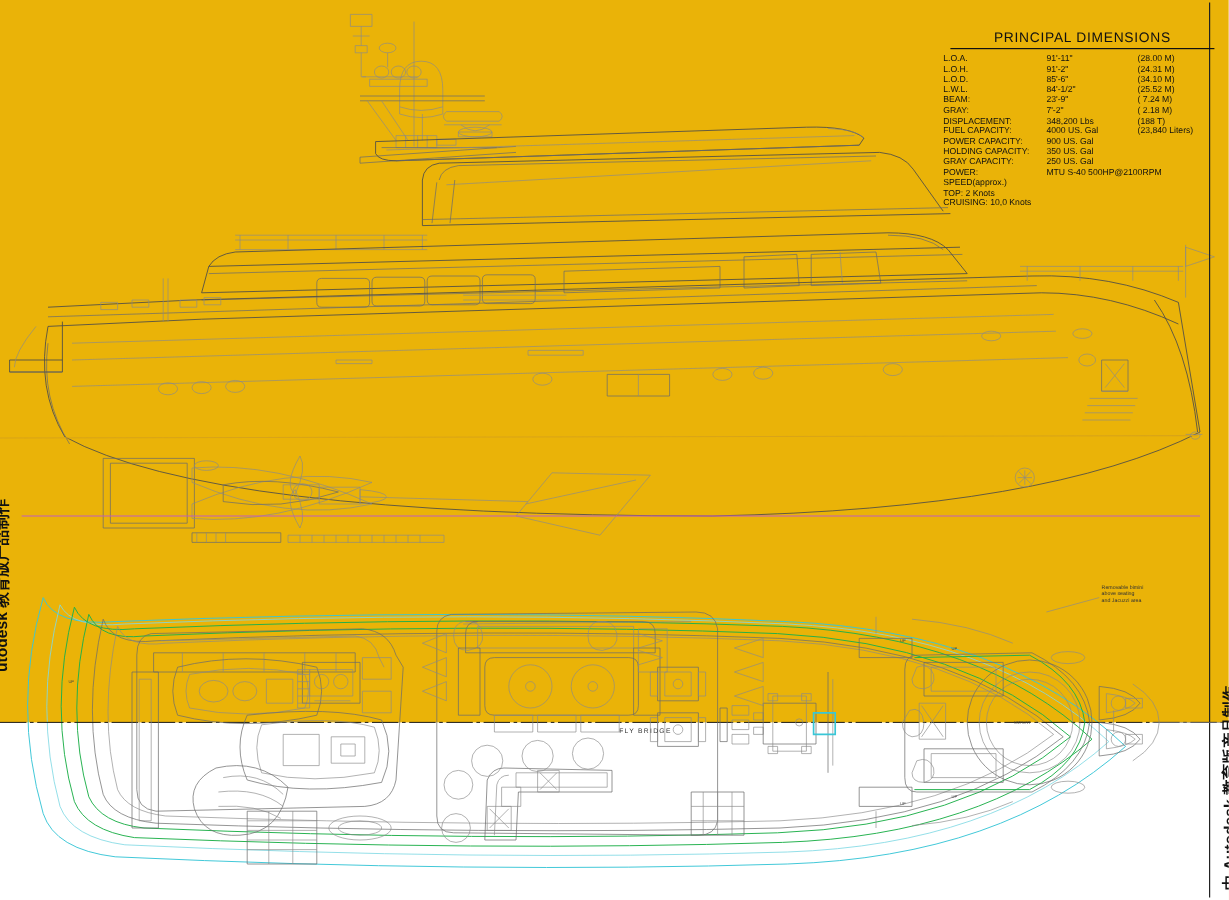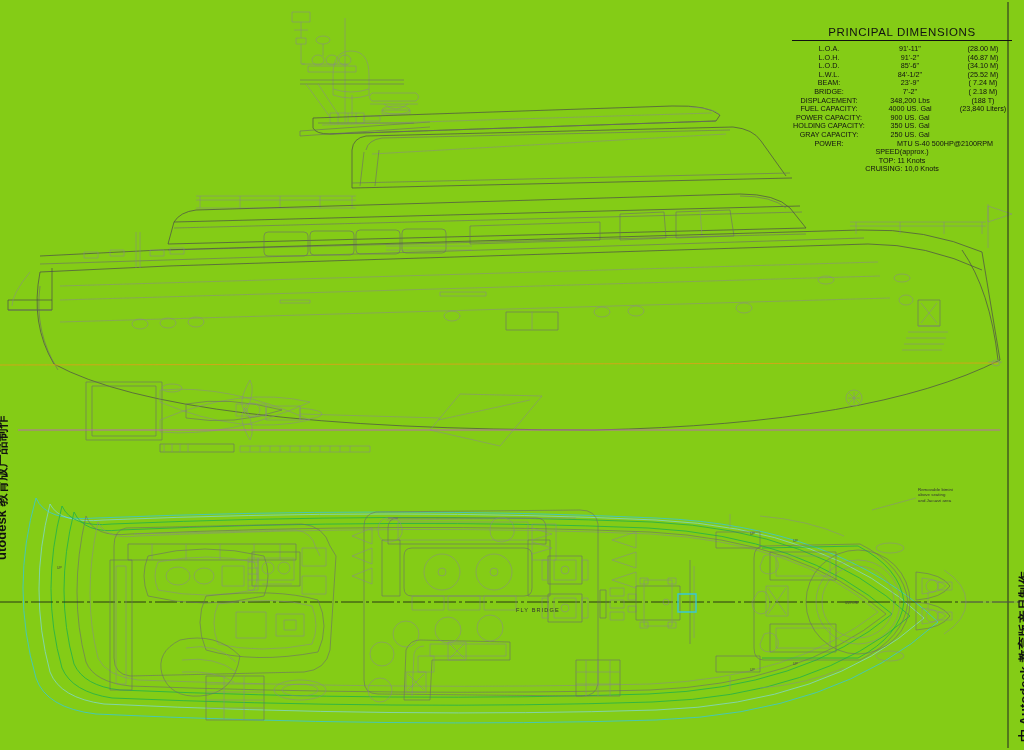--- a/index.html
+++ b/index.html
@@ -1,24 +1,24 @@
 <!DOCTYPE html>
 <html><head>
 <meta charset="utf-8">
 <style>
   html,body{margin:0;padding:0;background:#ffffff;}
   body{width:1024px;height:750px;overflow:hidden;font-family:"Liberation Sans",sans-serif;color:#1a1a1a;}
-  #stage{position:relative;width:1024px;height:750px;background:#84cc16;}
+  #stage{position:relative;width:1024px;height:602px;background:#eab308;}
   svg.layer{position:absolute;left:0;top:0;width:1024px;height:750px;}
 
   
   #dims{position:absolute;left:786px;top:26px;width:232px;}
   #dims .title{font-size:11.5px;letter-spacing:.6px;text-align:center;color:#111;font-weight:400;}
   #dims .rule{height:1px;background:#111;margin:2px 6px 4px 6px;}
-  #dims table{border-collapse:collapse;width:100%;text-align:center;}
+  #dims table{border-collapse:collapse;width:100%;}
   #dims td{font-size:7.2px;line-height:8.6px;padding:0;white-space:nowrap;color:#111;vertical-align:top;}
   #dims td.lbl{width:86px;}
   #dims td.imp{width:76px;}
   #dims td.met{width:70px;}
   #dims .wide{white-space:nowrap;}
   #dims .speedblk td{font-size:7.2px;line-height:8.6px;margin-top:40px;}
 
   
   .wm{position:absolute;font-size:13px;font-weight:bold;color:#111;white-space:nowrap;}
   #wm-left{left:-7px;top:560px;transform:rotate(-90deg);transform-origin:left top;}
@@ -422,39 +422,39 @@
     <table>
       <tbody>
         <tr>
           <td class="lbl">L.O.A.</td>
           <td class="imp">91'-11"</td>
           <td class="met">(28.00 M)</td>
         </tr>
         <tr>
           <td class="lbl">L.O.H.</td>
           <td class="imp">91'-2"</td>
-          <td class="met">(46.87 M)</td>
+          <td class="met">(24.31 M)</td>
         </tr>
         <tr>
           <td class="lbl">L.O.D.</td>
           <td class="imp">85'-6"</td>
           <td class="met">(34.10 M)</td>
         </tr>
         <tr>
           <td class="lbl">L.W.L.</td>
           <td class="imp">84'-1/2"</td>
           <td class="met">(25.52 M)</td>
         </tr>
         <tr>
           <td class="lbl">BEAM:</td>
           <td class="imp">23'-9"</td>
           <td class="met">( 7.24 M)</td>
         </tr>
         <tr>
-          <td class="lbl">BRIDGE:</td>
+          <td class="lbl">GRAY:</td>
           <td class="imp">7'-2"</td>
           <td class="met">( 2.18 M)</td>
         </tr>
         <tr>
           <td class="lbl">DISPLACEMENT:</td>
           <td class="imp">348,200 Lbs</td>
           <td class="met">(188 T)</td>
         </tr>
         <tr>
           <td class="lbl">FUEL CAPACITY:</td>
@@ -481,21 +481,21 @@
           <td class="wide" colspan="2">MTU S-40 500HP@2100RPM</td>
         </tr>
       </tbody>
     </table>
     <table class="speedblk">
       <tbody>
         <tr>
           <td colspan="3">SPEED(approx.)</td>
         </tr>
         <tr>
-          <td colspan="3">TOP:  11 Knots</td>
+          <td colspan="3">TOP:  2 Knots</td>
         </tr>
         <tr>
           <td colspan="3">CRUISING:  10,0 Knots</td>
         </tr>
       </tbody>
     </table>
   </div>
 
   <div class="lblsm" style="left:516px;top:607px;">FLY BRIDGE</div>
 

